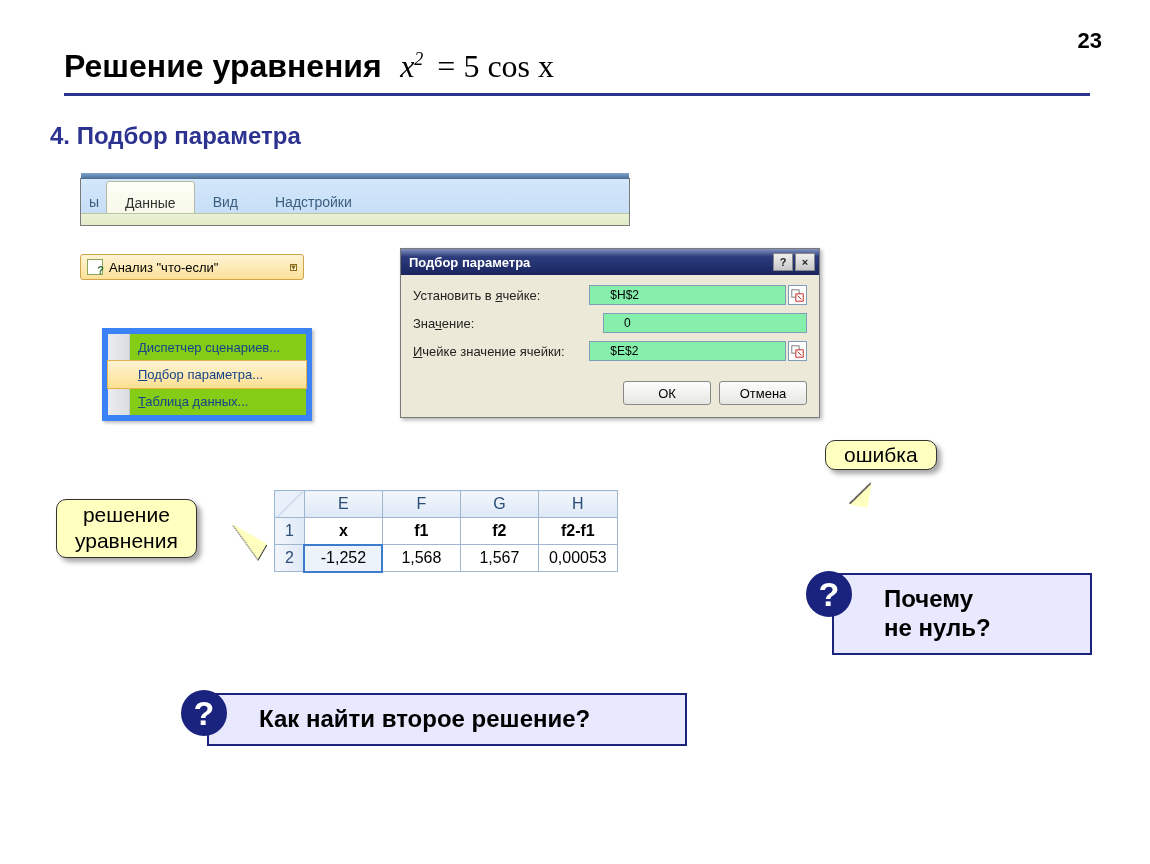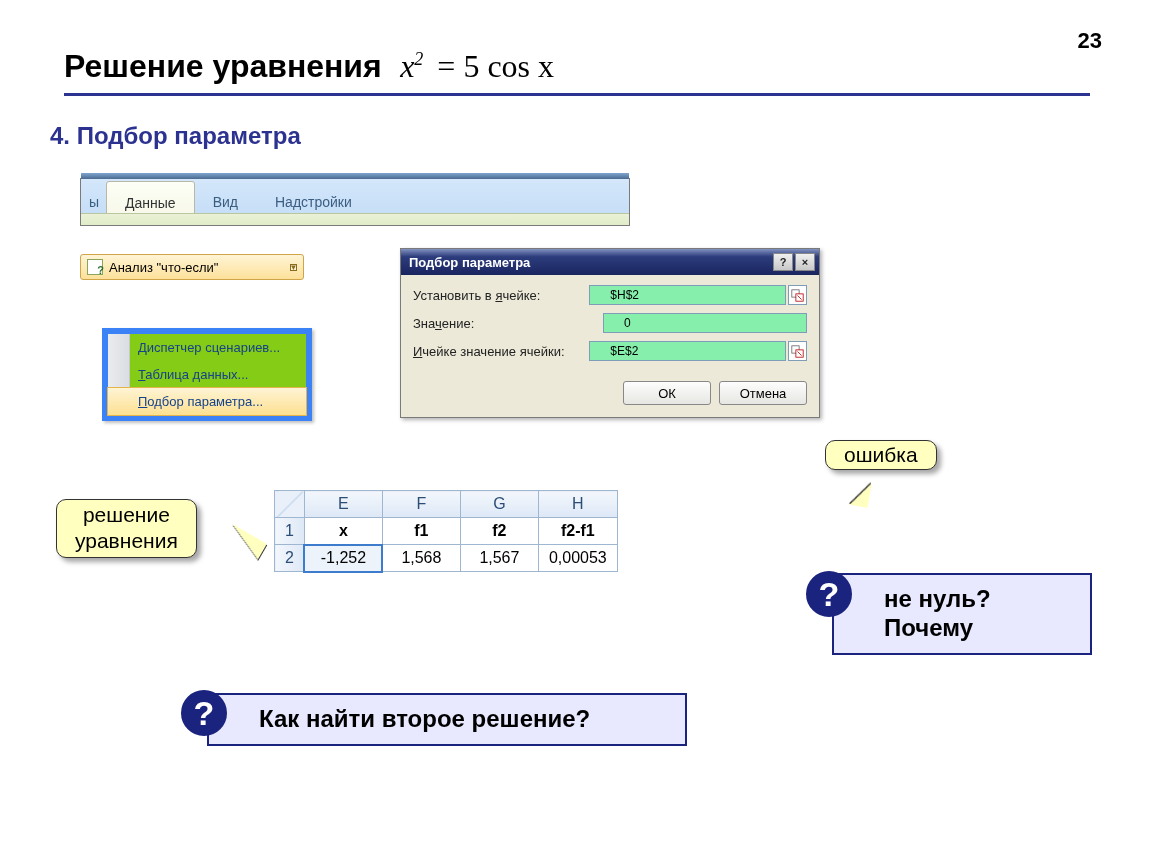--- a/index.html
+++ b/index.html
@@ -380,25 +380,25 @@
 <div class="whatif-btn">
   <span class="whatif-icon"></span>
   <span>Анализ "что-если"</span>
   <span class="arrow">▼</span>
 </div>
 <div class="whatif-menu">
   <div class="menu-gutter"></div>
   <div class="menu-item">
     <u>Д</u><span>испетчер сценариев...</span>
   </div>
+  <div class="menu-item highlight">
+    <u>П</u><span>одбор параметра...</span>
+  </div>
   <div class="menu-item">
     <u>Т</u><span>аблица данных...</span>
-  </div>
-  <div class="menu-item highlight">
-    <u>П</u><span>одбор параметра...</span>
   </div>
 </div>
 
 <div class="dialog">
   <div class="dialog-title">
     <span>Подбор параметра</span>
     <span class="spacer"></span>
     <div class="titlebar-btn">?</div>
     <div class="titlebar-btn">×</div>
   </div>
@@ -471,19 +471,19 @@
     <th class="rowhead">2</th>
     <td class="sel">-1,252</td>
     <td>1,568</td>
     <td>1,567</td>
     <td>0,00053</td>
   </tr>
 </tbody>
   </table>
 
 <div class="qbox why">
+  <div>Почему</div>
   <div>не нуль?</div>
-  <div>Почему</div>
 </div>
 <div class="qcircle why">?</div>
 
 <div class="qbox how">Как найти второе решение?</div>
 <div class="qcircle how">?</div>
 
 </body></html>

